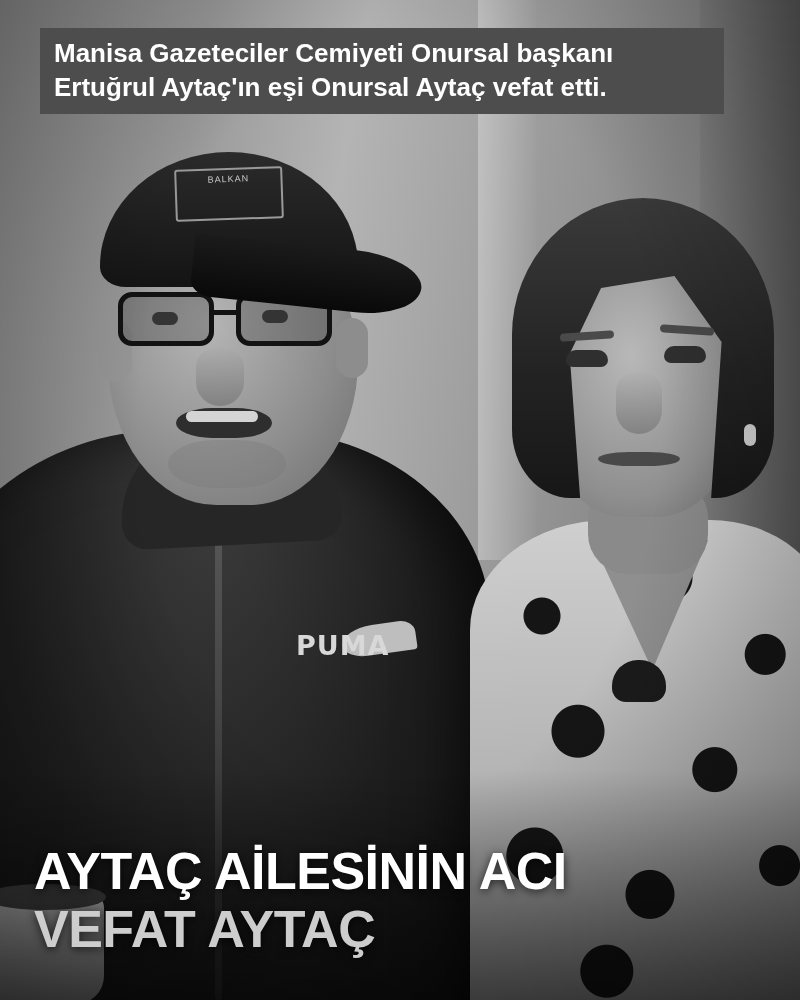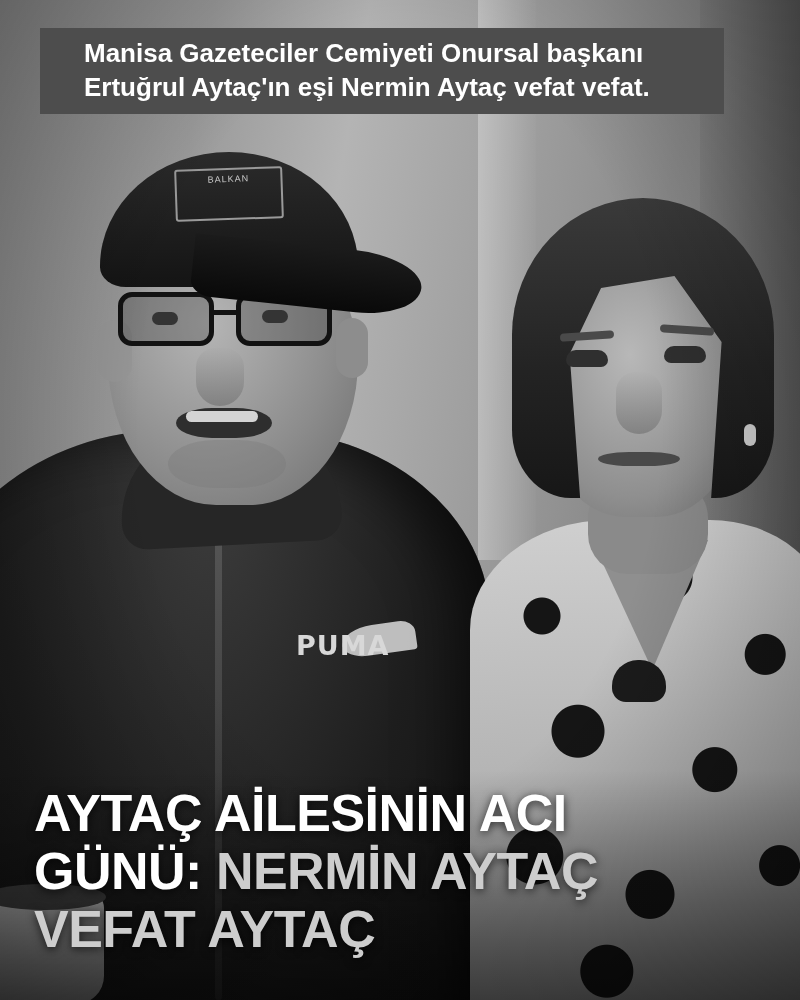--- a/index.html
+++ b/index.html
@@ -393,21 +393,20 @@
     background: #e8241f;
     box-sizing: border-box;
   }
   .banner .line {
     color: #ffffff;
     font-size: 26px;
     line-height: 34px;
     font-weight: bold;
     white-space: nowrap;
     font-family: "Liberation Sans", sans-serif;
-    margin-left: 30px;
   }
 
   
   .lower-title {
     position: absolute;
     left: 34px;
     bottom: 42px;
     width: 700px;
   }
   .lower-title .tline {
@@ -478,22 +477,21 @@
   <div class="woman-earring"></div>
 
   <div class="cup"></div>
   <div class="cup-rim"></div>
 
   <div class="floor-shadow"></div>
   <div class="vignette"></div>
 
   <div class="banner">
     <div class="line">Manisa Gazeteciler Cemiyeti Onursal başkanı</div>
-    <div class="line">Ertuğrul Aytaç'ın eşi Nermin Aytaç vefat vefat.</div>
+    <div class="line">Ertuğrul Aytaç'ın eşi Onursal Aytaç vefat etti.</div>
   </div>
 
   <div class="lower-title">
     <div class="tline">AYTAÇ AİLESİNİN ACI</div>
-    <div class="tline"><span>GÜNÜ:</span> <span class="hl">NERMİN AYTAÇ</span></div>
     <div class="tline hl">VEFAT AYTAÇ</div>
   </div>
 
 </div>
 
 </body></html>

